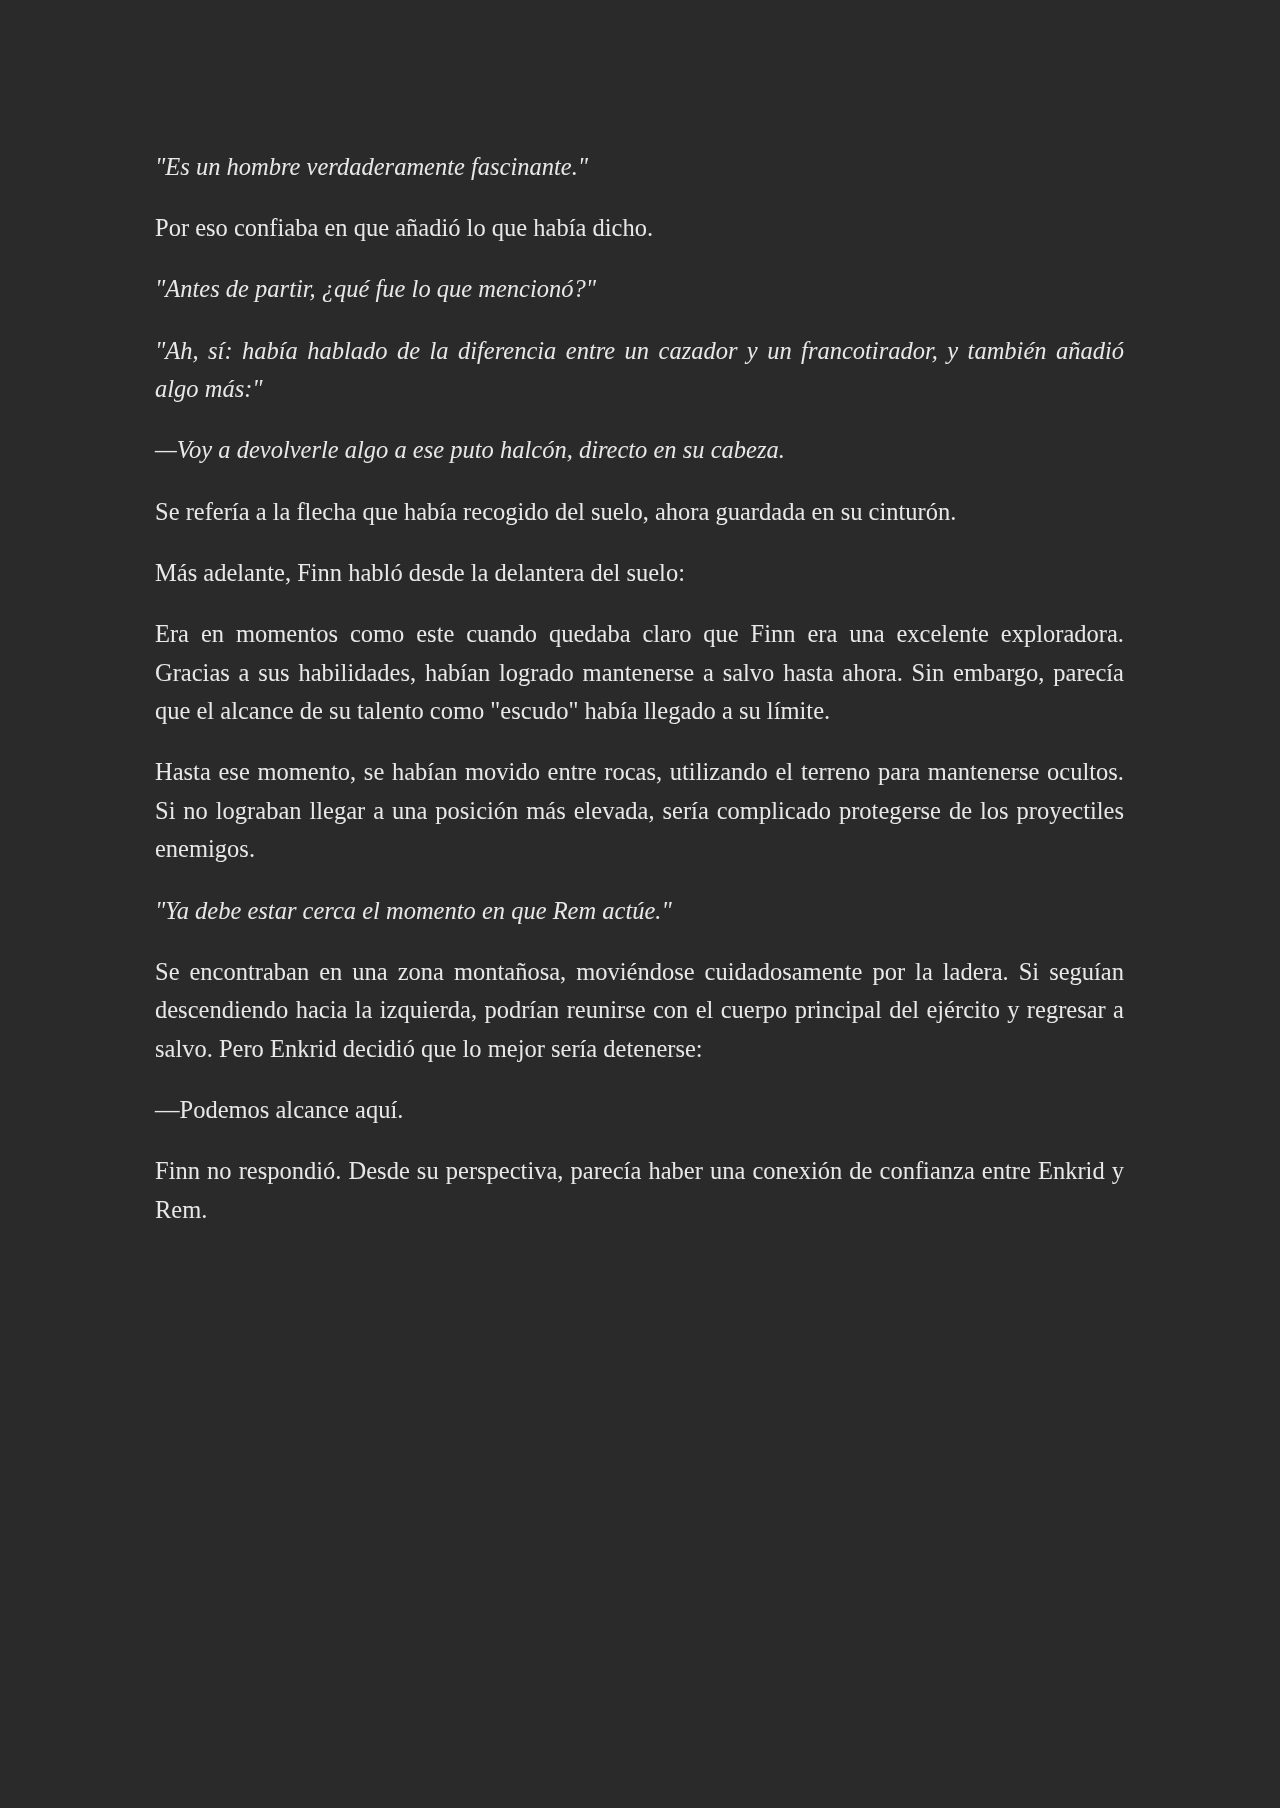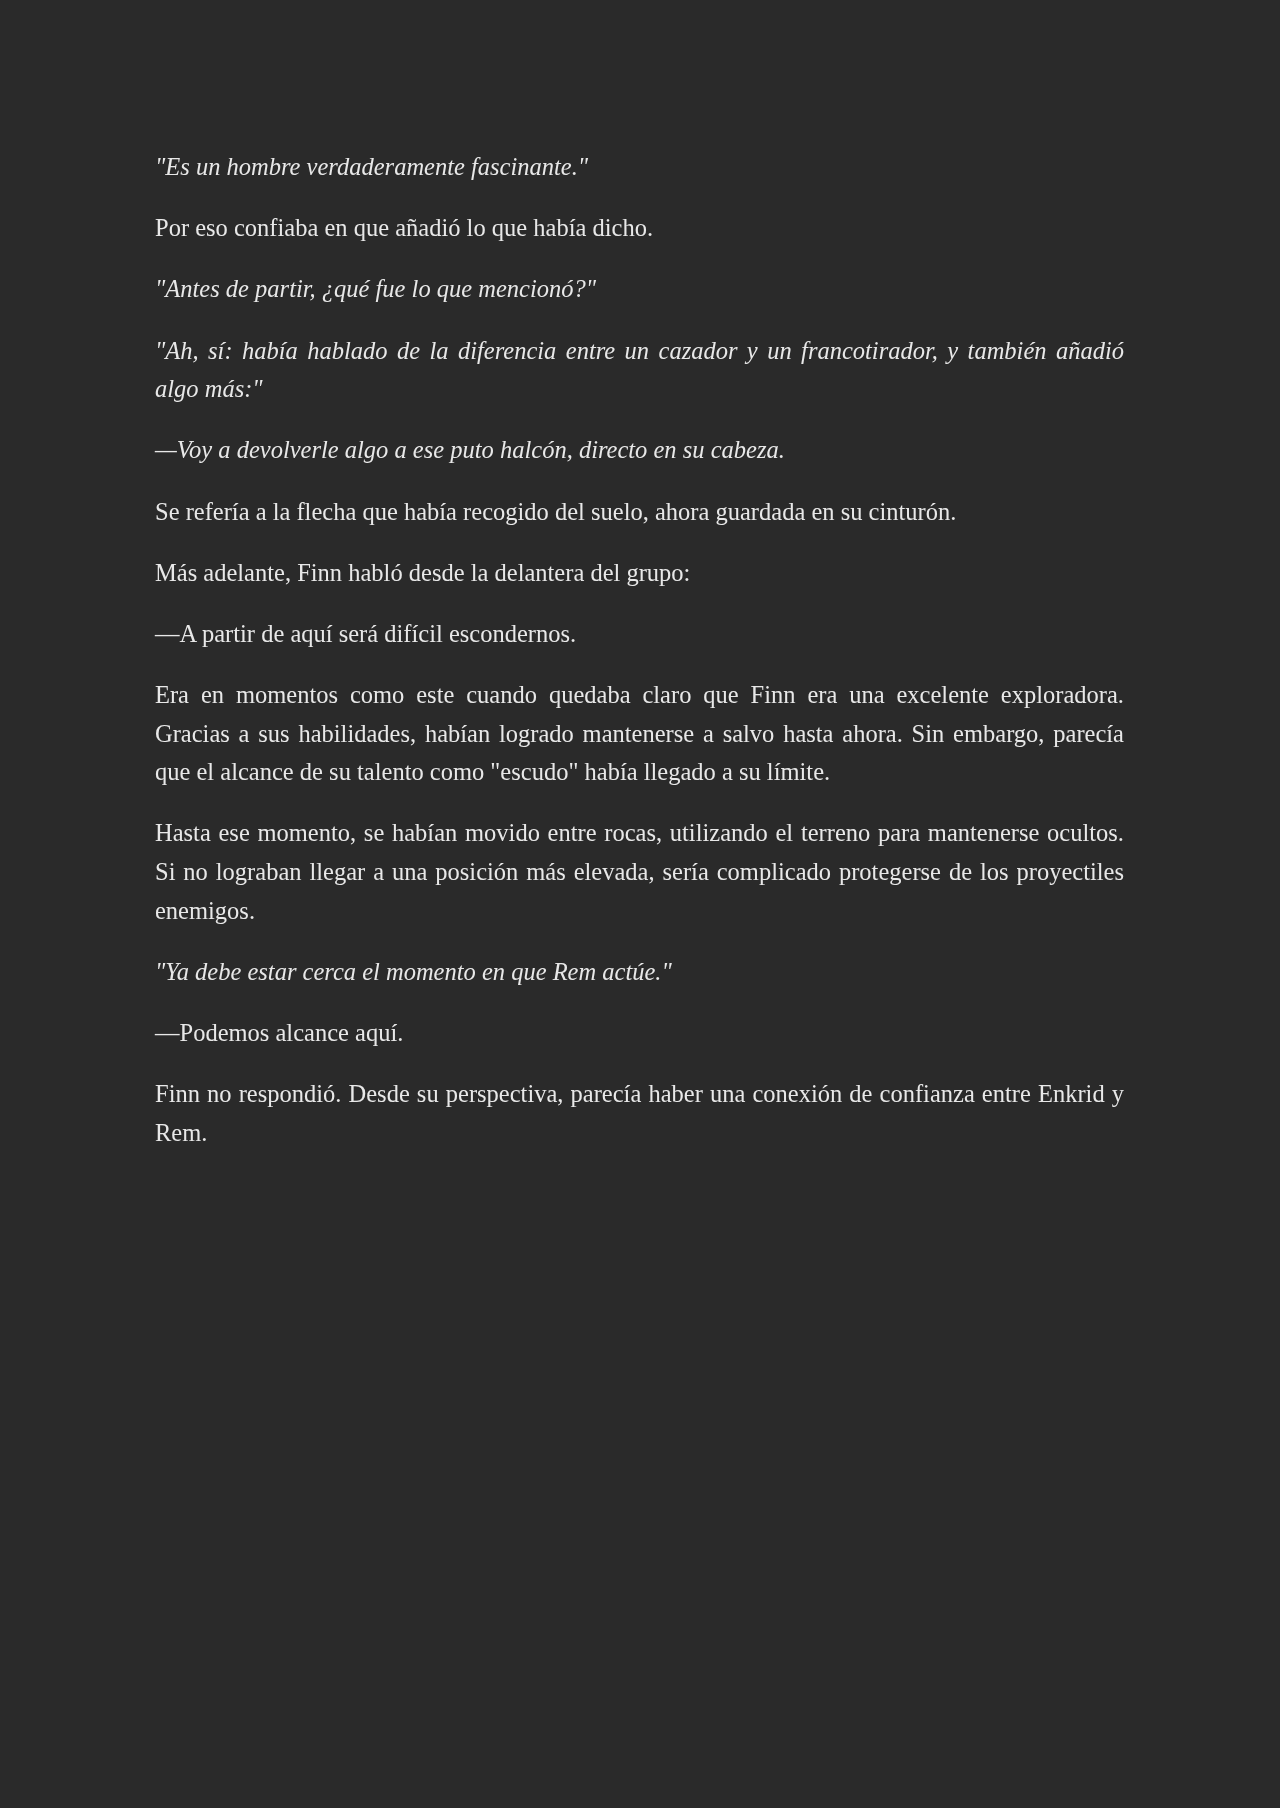--- a/index.html
+++ b/index.html
@@ -41,21 +41,21 @@
 <body>
 
 <div class="page">
   <div class="content">
     <p class="italic">"Es un hombre verdaderamente fascinante."</p>
     <p>Por eso confiaba en que añadió lo que había dicho.</p>
     <p class="italic">"Antes de partir, ¿qué fue lo que mencionó?"</p>
     <p class="italic">"Ah, sí: había hablado de la diferencia entre un cazador y un francotirador, y también añadió algo más:"</p>
     <p class="italic">—Voy a devolverle algo a ese puto halcón, directo en su cabeza.</p>
     <p>Se refería a la flecha que había recogido del suelo, ahora guardada en su cinturón.</p>
-    <p>Más adelante, Finn habló desde la delantera del grupo:</p>
-    <p>—A partir de aquí será difícil escondernos.</p>
+    <p>Más adelante, Finn habló desde la delantera del suelo:</p>
     <p>Era en momentos como este cuando quedaba claro que Finn era una excelente exploradora. Gracias a sus habilidades, habían logrado mantenerse a salvo hasta ahora. Sin embargo, parecía que el alcance de su talento como "escudo" había llegado a su límite.</p>
     <p>Hasta ese momento, se habían movido entre rocas, utilizando el terreno para mantenerse ocultos. Si no lograban llegar a una posición más elevada, sería complicado protegerse de los proyectiles enemigos.</p>
     <p class="italic">"Ya debe estar cerca el momento en que Rem actúe."</p>
+    <p>Se encontraban en una zona montañosa, moviéndose cuidadosamente por la ladera. Si seguían descendiendo hacia la izquierda, podrían reunirse con el cuerpo principal del ejército y regresar a salvo. Pero Enkrid decidió que lo mejor sería detenerse:</p>
     <p>—Podemos alcance aquí.</p>
     <p>Finn no respondió. Desde su perspectiva, parecía haber una conexión de confianza entre Enkrid y Rem.</p>
   </div>
 </div>
 
 </body></html>

